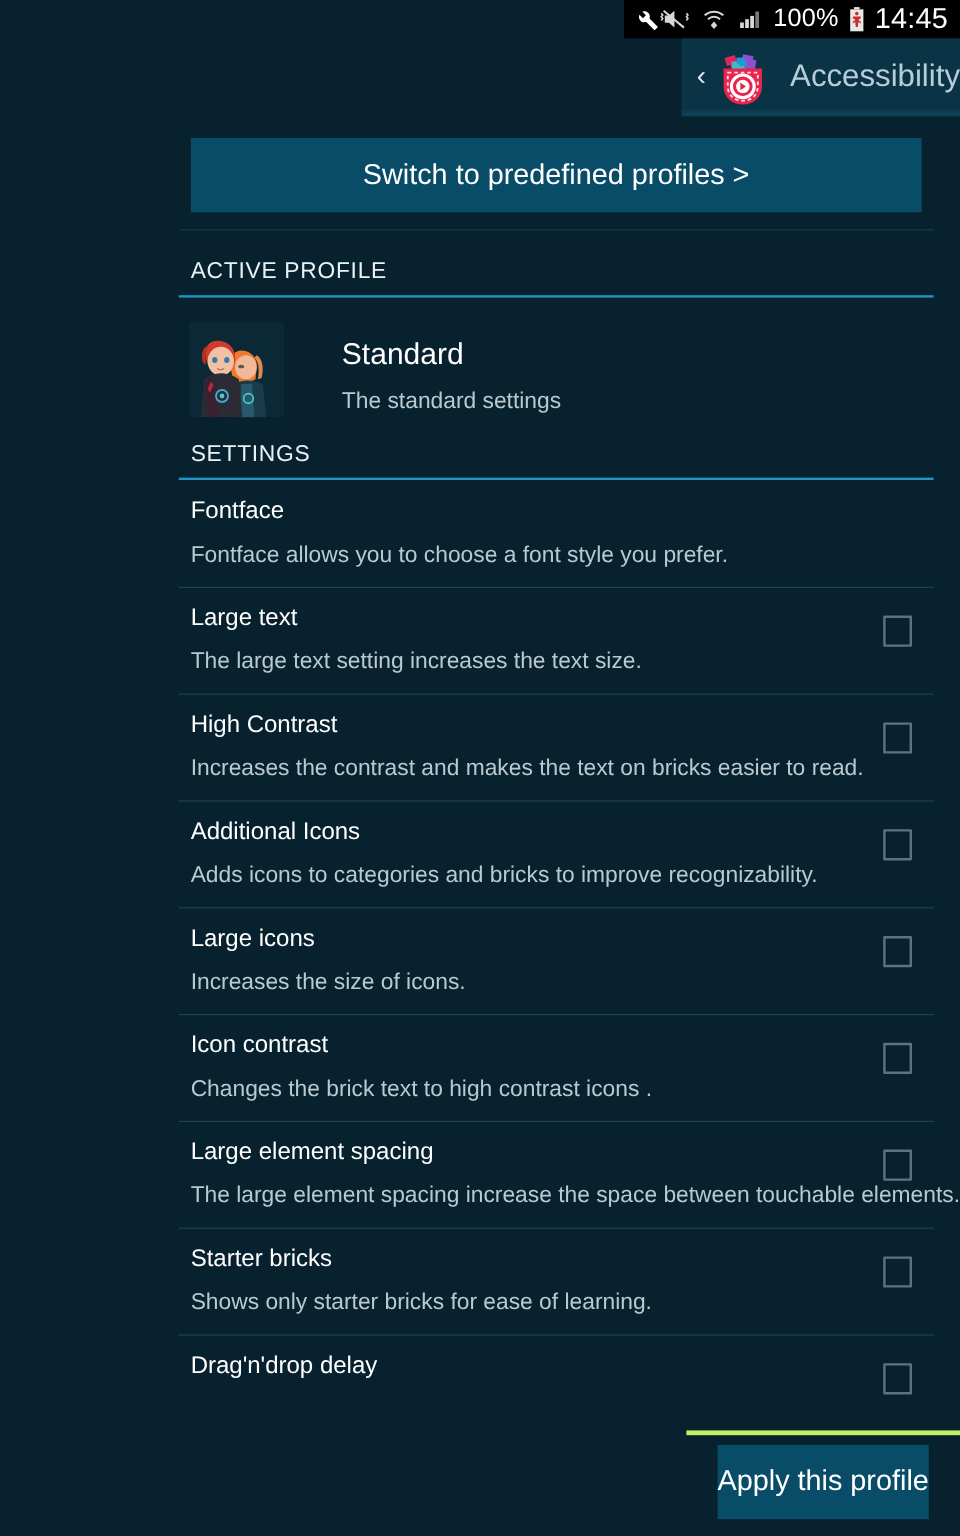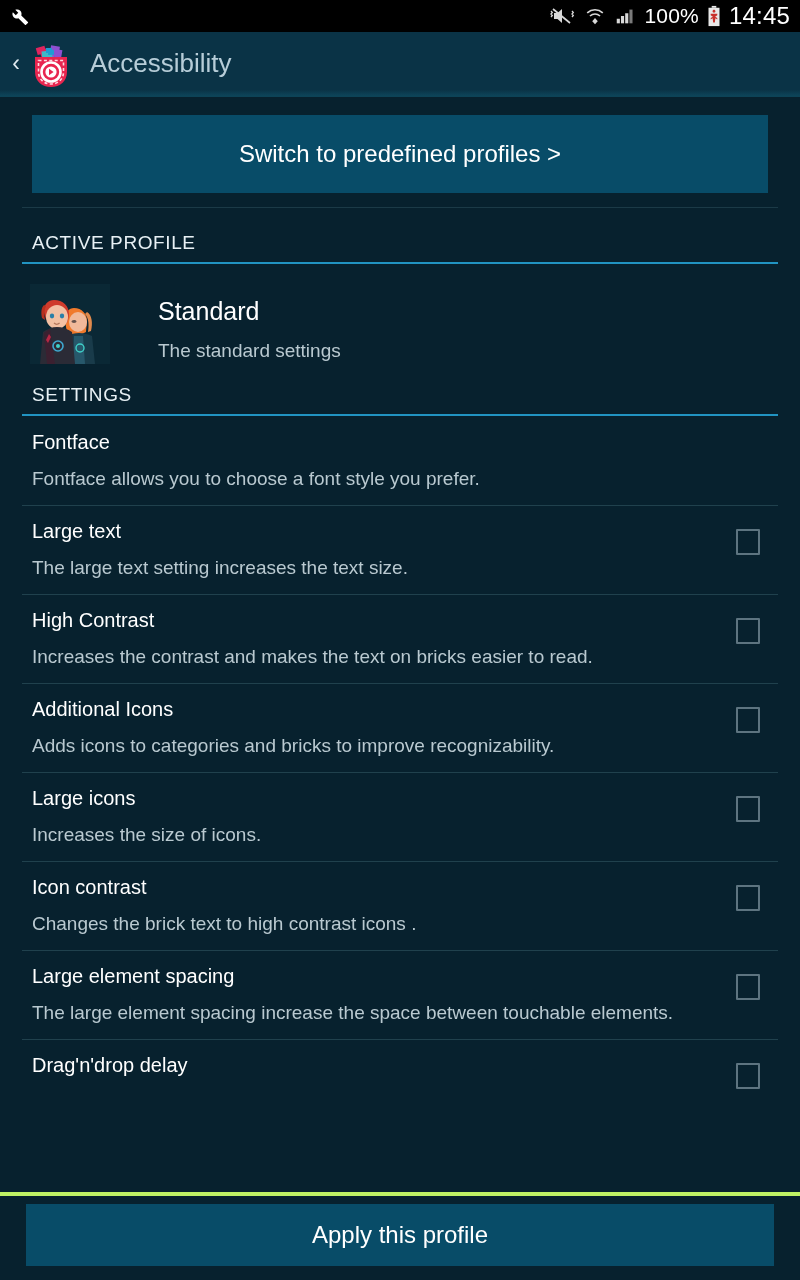--- a/index.html
+++ b/index.html
@@ -10,20 +10,21 @@
     font-family:"Liberation Sans", sans-serif;
     overflow:hidden;
   }
 
   #screen {
     position:relative;
     width:800px; height:1280px;
     background:#07212e;
     display:flex;
     flex-direction:column;
+    align-items:flex-end;
   }
 
   
   .status-bar {
     height:32px;
     background:#000;
     display:flex;
     align-items:center;
     padding:0 10px 0 8px;
     flex:0 0 32px;
@@ -73,21 +74,21 @@
   
   .content {
     flex:1 1 auto;
     overflow:hidden;
     position:relative;
   }
 
   .top-cta-wrap { padding:18px 32px 14px 32px; }
   .cta-button {
     background:#084c68;
-    height:78px;
+    height:62px;
     display:flex;
     align-items:center;
     justify-content:center;
     color:#ffffff;
     font-size:24px;
     box-shadow:0 1px 0 #0a real;
   }
   .cta-button { box-shadow:none; }
 
   .rule-dim {
@@ -334,20 +335,25 @@
           <div class="row-title">Icon contrast</div>
           <div class="row-desc">Changes the brick text to high contrast icons .</div>
           <div class="checkbox"></div>
         </div>
         <div class="row">
           <div class="row-title">Large element spacing</div>
           <div class="row-desc">The large element spacing increase the space between touchable elements.</div>
           <div class="checkbox"></div>
         </div>
         <div class="row">
+          <div class="row-title">Starter bricks</div>
+          <div class="row-desc">Shows only starter bricks for ease of learning.</div>
+          <div class="checkbox"></div>
+        </div>
+        <div class="row">
           <div class="row-title">Drag'n'drop delay</div>
           <div class="checkbox"></div>
         </div>
       </div>
 
     <div class="scroll-clip"></div>
   </div>
 
   <div class="bottom-bar">
     <div class="apply-button">Apply this profile</div>

